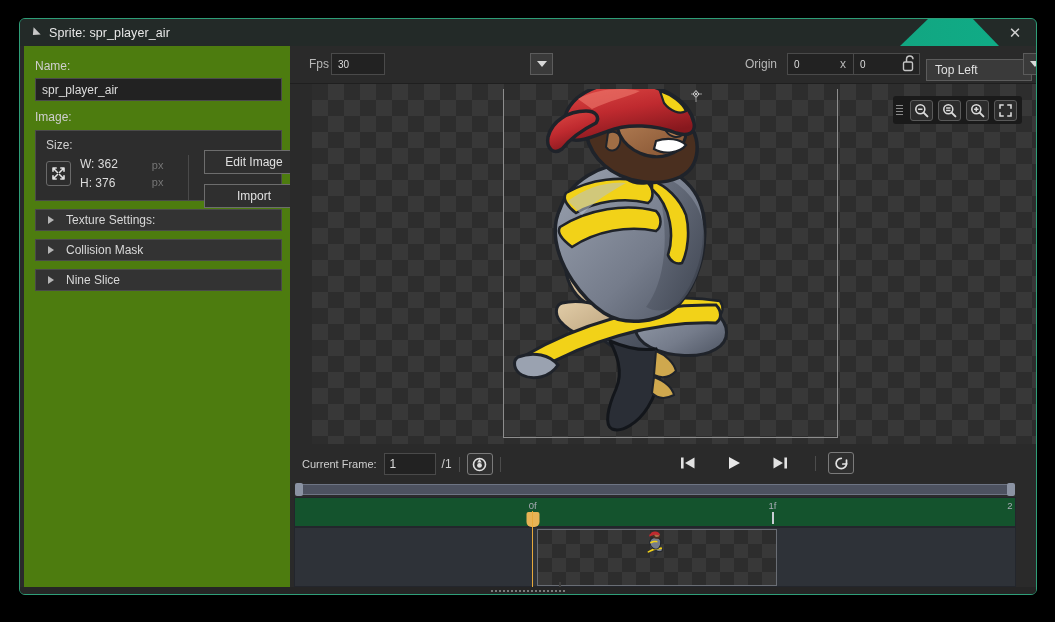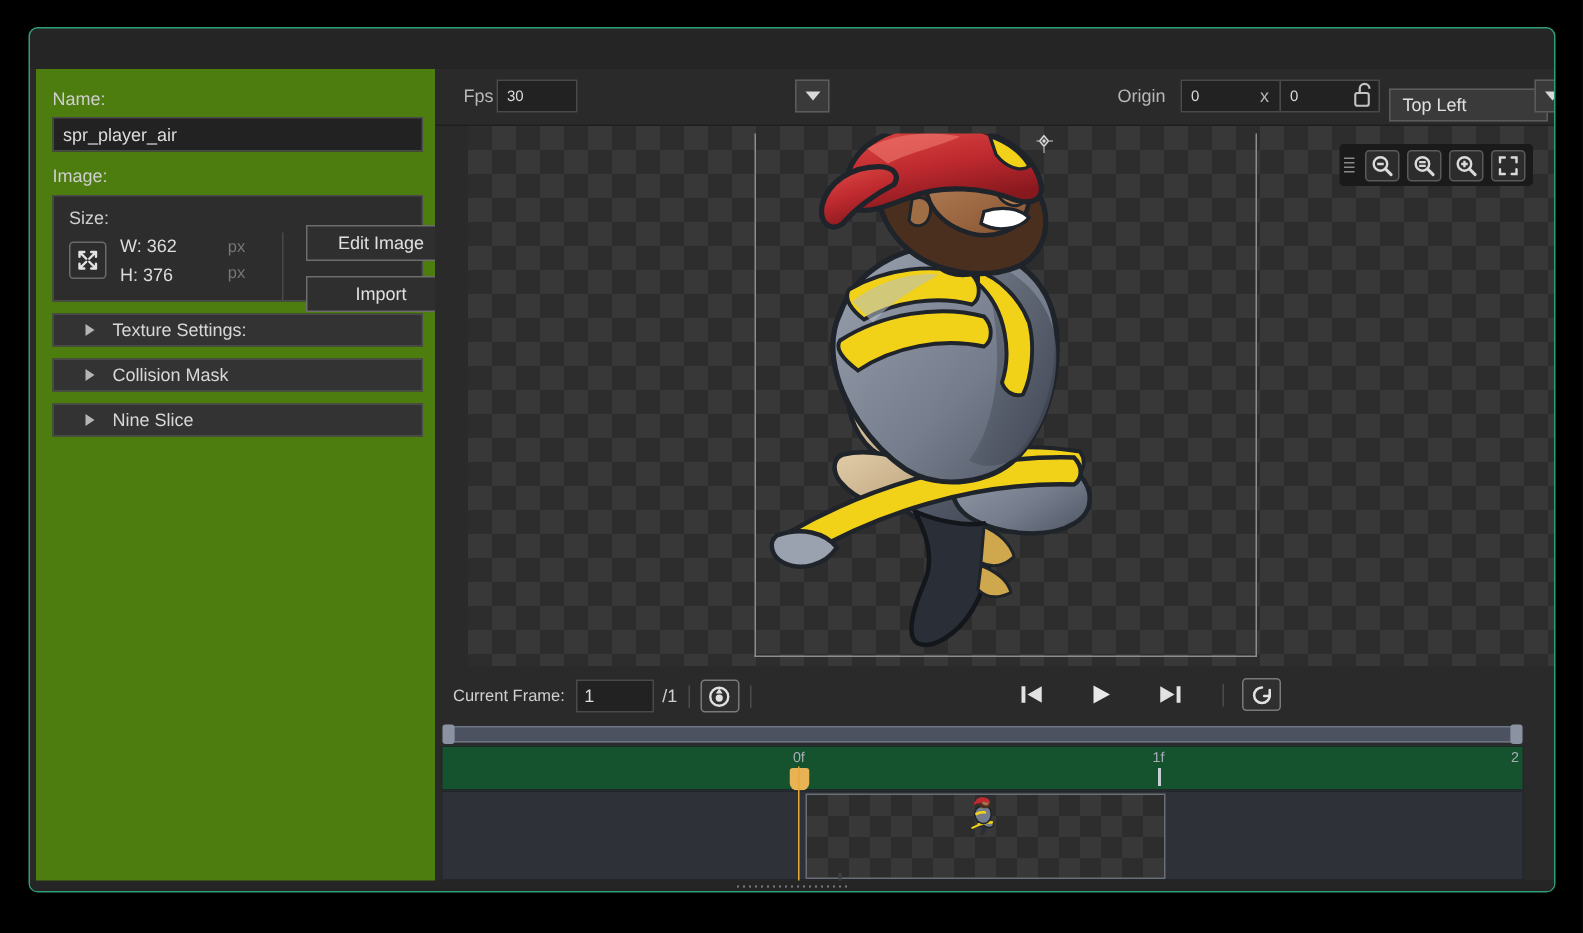--- a/index.html
+++ b/index.html
@@ -141,21 +141,21 @@
   }
   #btn-edit { top: 19px; }
   #btn-import { top: 53px; }
 
   .collapse-row {
     margin-top: 8px;
     height: 22px;
     background: #333333;
     border: 1px solid #4a4a4a;
     display: flex; align-items: center;
-    padding-left: 21px;
+    padding-left: 12px;
   }
   .tri-right {
     width: 0; height: 0;
     border-top: 4.5px solid transparent;
     border-bottom: 4.5px solid transparent;
     border-left: 6px solid #b5b5b5;
     margin-right: 12px;
   }
   .collapse-label { color: #d8d8d8; font-size: 12px; }
 
@@ -354,20 +354,30 @@
   #panel-splitter {
     position: absolute; left: 269px; top: 536px;
     width: 2px; height: 14px; background: #3f3f3f;
   }
 </style>
 </head>
 <body>
 
 <div id="window">
 
+  <div id="titlebar">
+    <div id="title-tab">
+      <div class="tri-collapse"></div>
+      <div id="title-text">Sprite: spr_player_air</div>
+    </div>
+    <div id="title-notch"></div>
+    <div id="title-notch2"></div>
+    <div id="title-right-block"></div>
+    <div id="close-btn">✕</div>
+  </div>
 
   <div id="body">
 
     <div id="leftpanel">
       <div class="field-label">Name:</div>
       <div class="text-input">spr_player_air</div>
 
       <div class="field-label" style="margin-top:9px">Image:</div>
 
       <div id="image-box">

